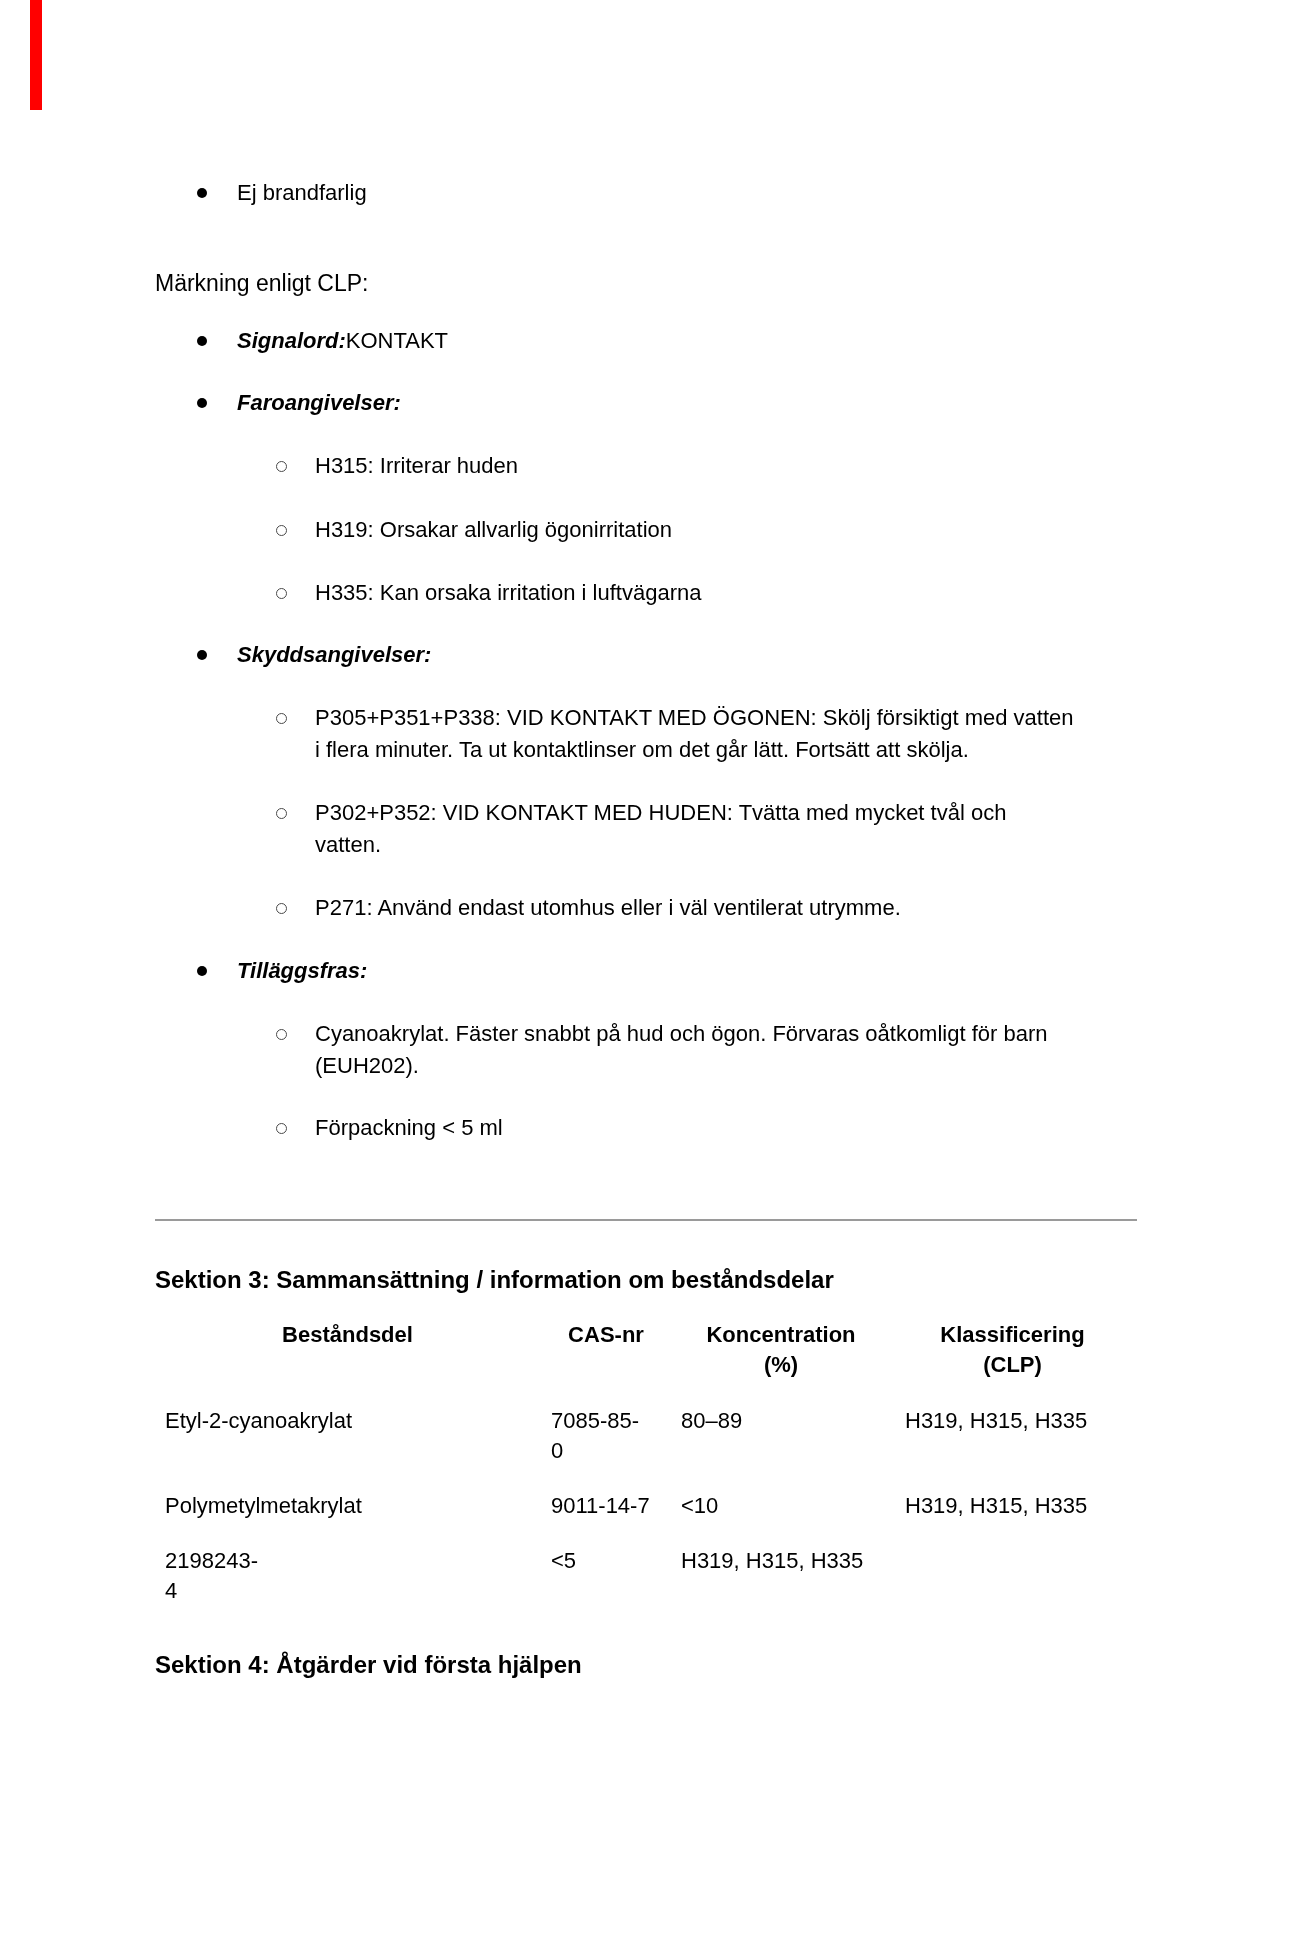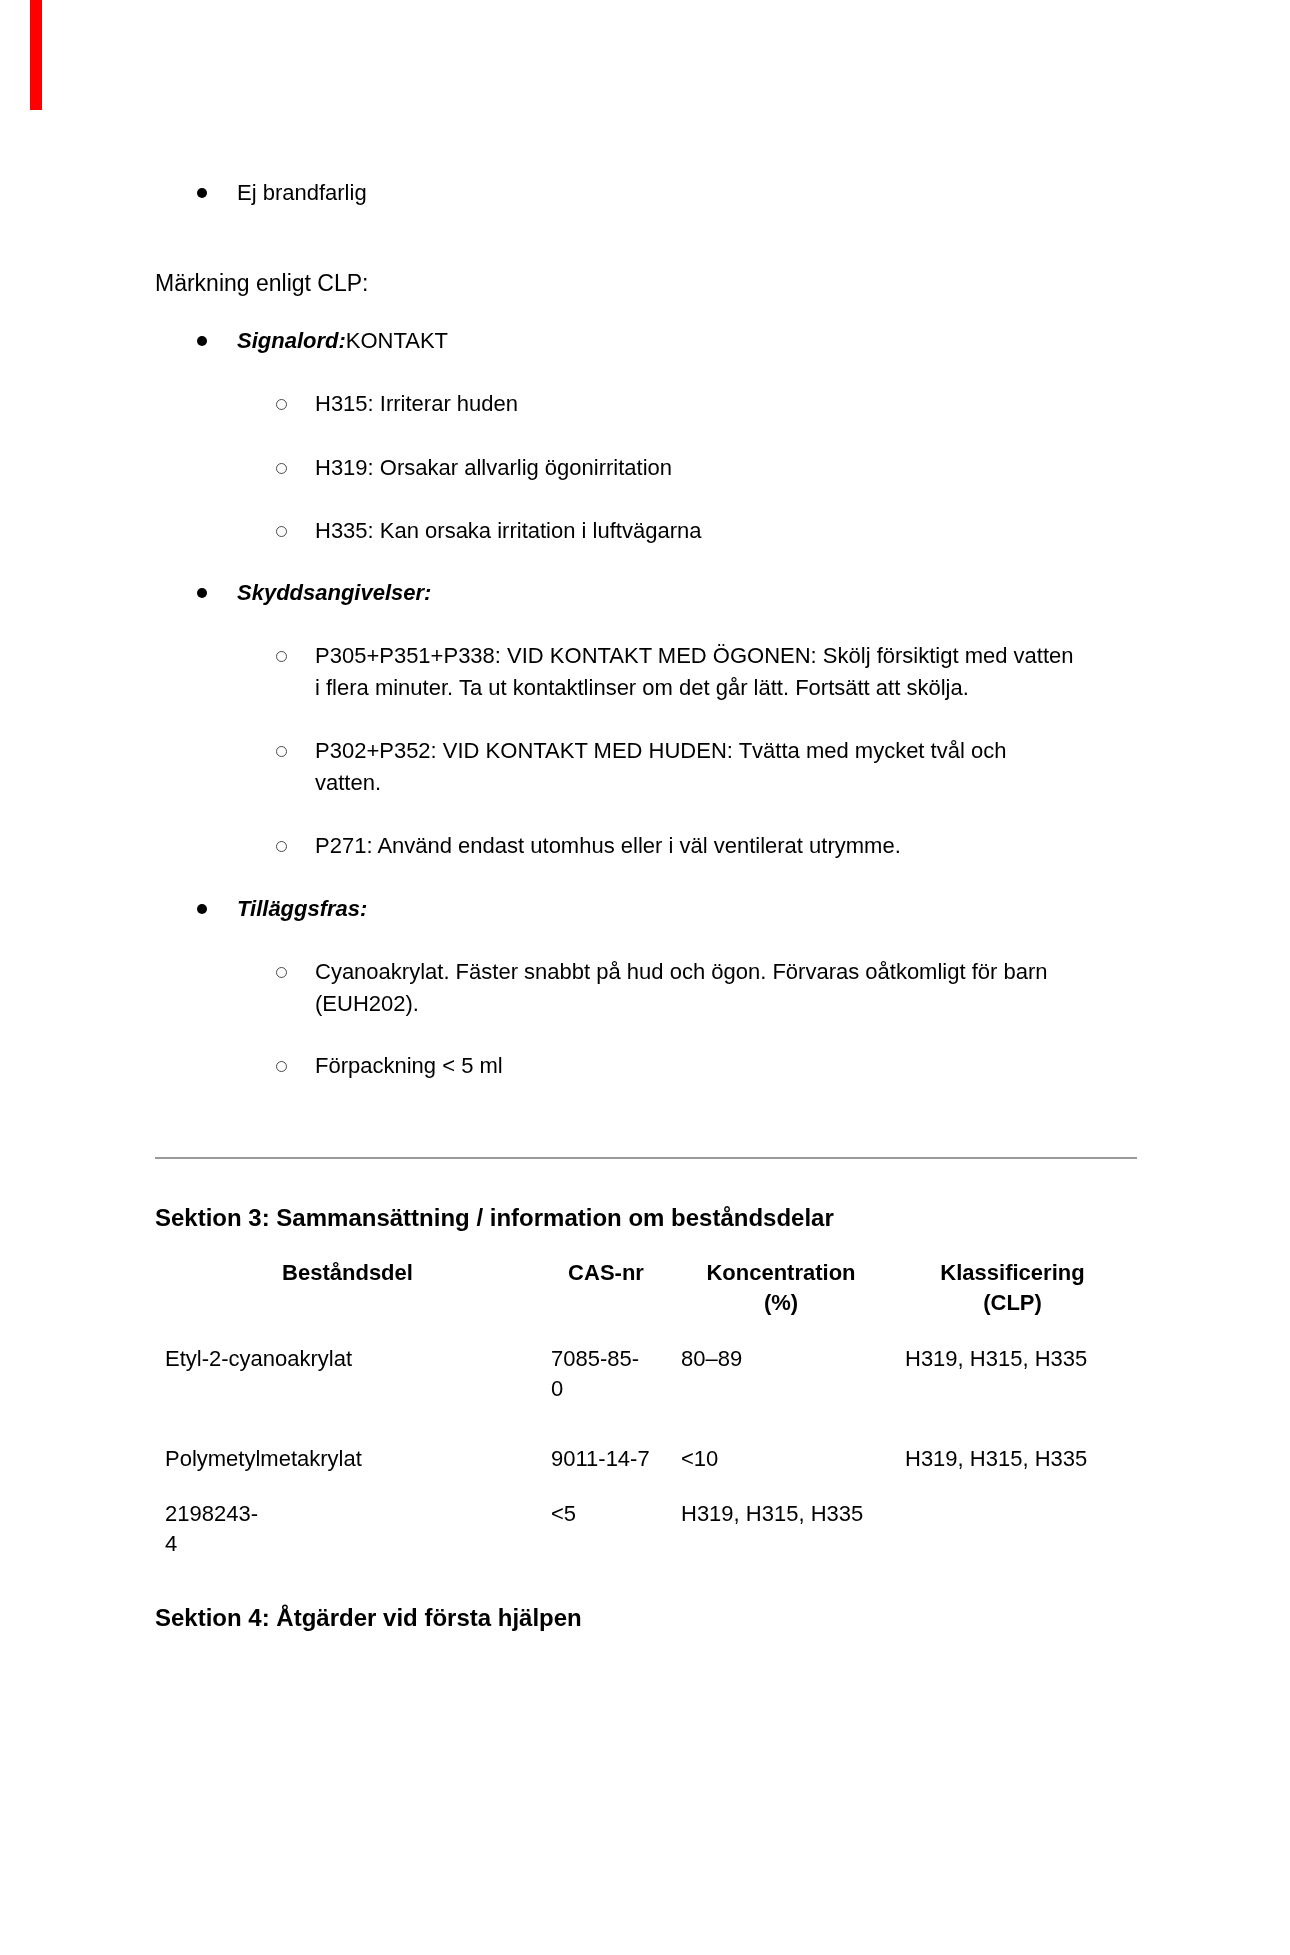--- a/index.html
+++ b/index.html
@@ -82,21 +82,21 @@
   .cell { white-space: pre-line; }
   .tbl-row .cell:nth-child(1) { padding-left: 10px; }
   .tbl-row .cell:nth-child(2) { padding-left: 11px; }
   .tbl-row .cell:nth-child(3) { padding-left: 9px; }
   .tbl-row .cell:nth-child(4) { padding-left: 15px; }
   .tbl-row.head .cell:nth-child(1),
   .tbl-row.head .cell:nth-child(2),
   .tbl-row.head .cell:nth-child(3),
   .tbl-row.head .cell:nth-child(4) { padding-left: 0; }
   .row-1 { margin-top: 26px; }
-  .row-2 { margin-top: 40px; }
+  .row-2 { margin-top: 25px; }
   .row-3 { margin-top: 25px; }
 </style>
 </head>
 <body>
 
 <div class="red-marker"></div>
 
 <div class="content">
 
   <div class="li l1">
@@ -104,20 +104,24 @@
     <span class="li-text">Ej brandfarlig</span>
   </div>
 
   <p class="doc-heading mt-marking">Märkning enligt CLP:</p>
 
   <div class="li l1 mt-signalord">
     <span class="marker"></span>
     <span class="bold">Signalord:</span><span class="li-text"> KONTAKT</span>
   </div>
 
+  <div class="li l1 mt-faro">
+    <span class="marker"></span>
+    <span class="bold li-text">Faroangivelser:</span>
+  </div>
 
   <div class="li l2 mt-h315">
     <span class="marker"></span>
     <span class="li-text">H315: Irriterar huden</span>
   </div>
 
   <div class="li l2 mt-h319">
     <span class="marker"></span>
     <span class="li-text">H319: Orsakar allvarlig ögonirritation</span>
   </div>

